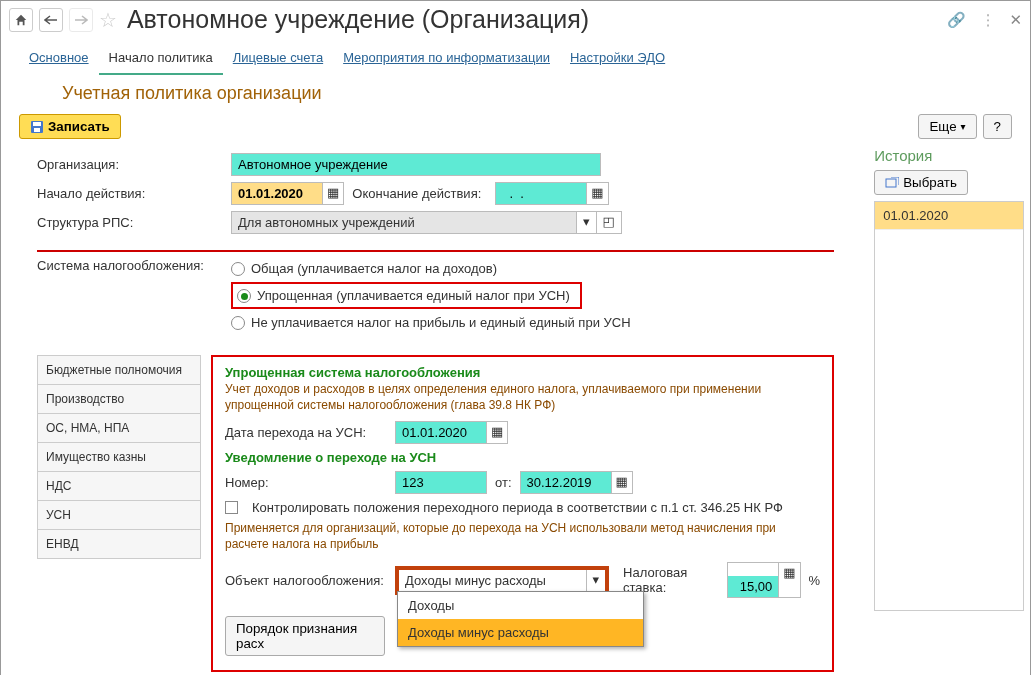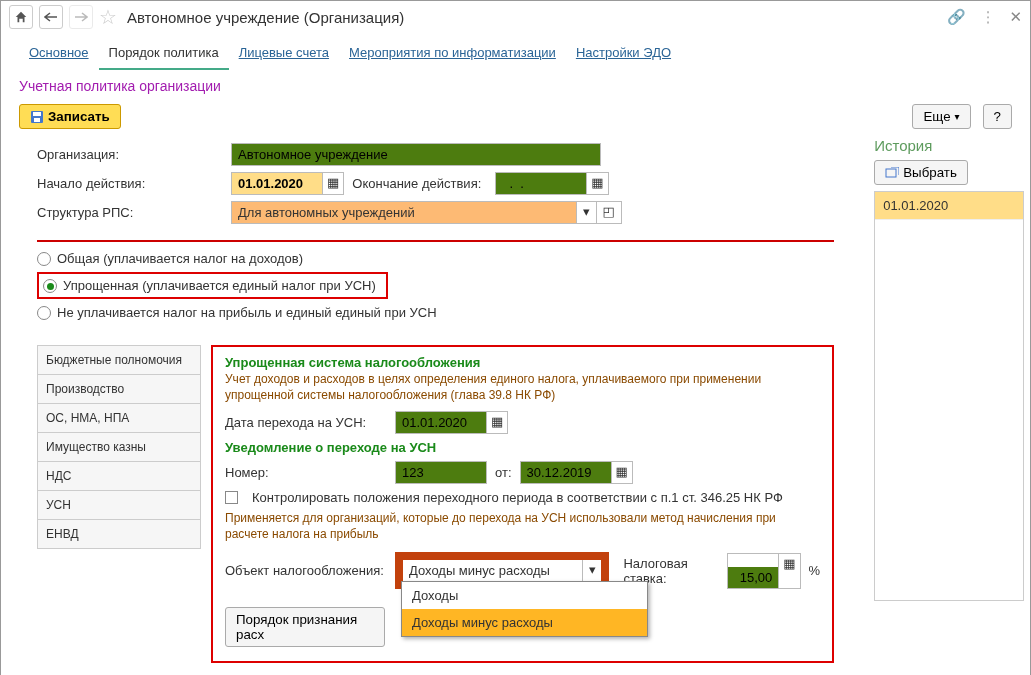--- a/index.html
+++ b/index.html
@@ -1,31 +1,31 @@
 <!DOCTYPE html>
 <html><head>
 <meta charset="utf-8">
 <style>
 * { box-sizing: border-box; margin: 0; padding: 0; }
 body { font-family: Arial, sans-serif; font-size: 13px; color: #333; background: #fff; width: 1031px; border: 1px solid #999; }
 .titlebar { display: flex; align-items: center; padding: 4px 8px; gap: 6px; }
 .icon-btn { width: 24px; height: 24px; border: 1px solid #ccc; border-radius: 3px; background: #fff; display: flex; align-items: center; justify-content: center; cursor: pointer; }
-.title-text { font-size: 15px; margin-left: 4px; }
+.title-text { font-size: 25px; margin-left: 4px; }
 .nav-tabs { display: flex; gap: 0; padding: 6px 18px 0; }
 .nav-tab { padding: 6px 10px 8px; color: #2a6496; border-bottom: 2px solid transparent; cursor: pointer; text-decoration: underline; }
 .nav-tab.active { color: #333; border-bottom: 2px solid #4a8; text-decoration: none; }
-.subtitle { font-size: 14px; color: #a21caf; padding: 8px 18px 0; }
+.subtitle { font-size: 18px; color: #a16207; padding: 8px 18px 0; margin-left: 43px; }
 .toolbar { display: flex; justify-content: space-between; padding: 10px 18px 8px; }
 .btn { border: 1px solid #aaa; border-radius: 3px; padding: 4px 10px; background: #f5f5f5; cursor: pointer; display: inline-flex; align-items: center; gap: 4px; }
 .btn.yellow { background: #ffdd55; border-color: #cc9900; font-weight: bold; }
 .form-area { padding: 0 18px 12px; }
 .form-row { display: flex; align-items: center; margin: 6px 0; gap: 8px; }
 .form-label { width: 186px; flex-shrink: 0; }
 .form-label.short { width: auto; margin-right: 6px; }
-input[type=text] { border: 1px solid #bbb; padding: 3px 6px; font-size: 13px; background: #4d7c0f; }
+input[type=text] { border: 1px solid #bbb; padding: 3px 6px; font-size: 13px; background: #5eead4; }
 .input-date { width: 90px; }
 .date-wrap { display: inline-flex; border: 1px solid #bbb; }
 .date-wrap input { border: none; }
 .date-wrap .cal { border-left: 1px solid #bbb; padding: 2px 4px; cursor: pointer; }
 .highlight-row { border-bottom: 2px solid #cc0000; padding-bottom: 16px; }
 .yellow-input { background: #ffdd88 !important; }
 .select-wrap { display: inline-flex; border: 1px solid #bbb; }
 .select-wrap .sel-body { padding: 3px 6px; width: 330px; }
 .select-wrap .sel-btn { border-left: 1px solid #bbb; padding: 2px 6px; cursor: pointer; }
 .radio-row { display: flex; align-items: center; padding: 3px 0; }
@@ -33,21 +33,21 @@
 .radio.checked::after { content: ""; width: 7px; height: 7px; border-radius: 50%; background: #1a8a1a; }
 .red-box { border: 2px solid #d00; padding: 4px 10px 4px 4px; display: inline-flex; align-items: flex-end; }
 .main-split { display: flex; padding: 4px 18px 12px; gap: 10px; }
 .side-tabs { width: 164px; display: flex; flex-direction: column; border-top: 1px solid #ccc; }
 .side-tab { border: 1px solid #ccc; border-top: none; padding: 7px 8px; background: #f6f6f6; cursor: pointer; font-size: 12px; }
 .detail-panel { flex: 1; border: 2px solid #d00; padding: 8px 12px; }
 .green-head { color: #1a8a1a; font-weight: bold; margin-bottom: 2px; }
 .brown-text { color: #8a4a00; font-size: 12px; line-height: 1.3; }
 .detail-panel .form-row .form-label { width: 162px; }
 .checkbox { width: 13px; height: 13px; border: 1px solid #888; display: inline-block; margin-right: 6px; vertical-align: middle; }
-.obj-select { border: 8px solid #c2410c; display: inline-flex; width: 246px; position: relative; justify-content: space-between; }
+.obj-select { border: 4px solid #c2410c; display: inline-flex; width: 246px; position: relative; justify-content: space-between; }
 .obj-select .sel-body { flex: 1; padding: 3px 6px; }
 .obj-select .sel-btn { border-left: 1px solid #bbb; padding: 2px 6px; cursor: pointer; }
 .dropdown { position: absolute; top: 100%; left: -2px; width: 247px; border: 1px solid #888; background: #fff; box-shadow: 2px 2px 4px rgba(0,0,0,0.3); z-index: 10; }
 .dropdown .opt { padding: 6px 10px; cursor: pointer; }
 .dropdown .opt.sel { background: #ffb624; }
 .right-col { width: 150px; flex-shrink: 0; }
 .history-head { color: #5d9b5d; font-size: 15px; margin-bottom: 6px; }
 .history-list { border: 1px solid #ccc; height: 410px; }
 .history-item { background: #ffdd88; padding: 6px 8px; border-bottom: 1px solid #eee; }
 .content-row { display: flex; gap: 22px; padding: 0 18px; }
@@ -76,38 +76,38 @@
   <span style="color:#ccc;font-size:20px;cursor:pointer">☆</span>
   <span class="title-text">Автономное учреждение (Организация)</span>
   <span style="flex:1"></span>
   <span style="color:#aaa;cursor:pointer;font-size:15px">🔗</span>
   <span style="color:#aaa;cursor:pointer;font-size:15px;margin:0 8px">⋮</span>
   <span style="color:#888;cursor:pointer;font-size:15px">✕</span>
 </div>
 
 <div class="nav-tabs">
   <div class="nav-tab">Основное</div>
-  <div class="nav-tab active">Порядок политика</div>
+  <div class="nav-tab active">Начало политика</div>
   <div class="nav-tab">Лицевые счета</div>
   <div class="nav-tab">Мероприятия по информатизации</div>
   <div class="nav-tab">Настройки ЭДО</div>
 </div>
 
 <div class="subtitle">Учетная политика организации</div>
 
 <div class="toolbar">
   <button class="btn yellow">
     <svg width="14" height="14" viewBox="0 0 14 14">
         <rect x="1" y="1" width="12" height="12" fill="#4477cc" rx="1"></rect>
         <rect x="3" y="2" width="8" height="4" fill="#fff"></rect>
         <rect x="4" y="8" width="6" height="4" fill="#fff"></rect>
       </svg>
     <span>Записать</span>
   </button>
-  <div style="display:flex;gap:12px">
+  <div style="display:flex;gap:6px">
     <button class="btn">
         <span>Еще</span> 
         <span style="font-size:10px">▾</span>
       </button>
     <button class="btn">?</button>
   </div>
 </div>
 
 <div class="content-row">
 <div class="left-col">
@@ -124,27 +124,28 @@
       <span class="cal">▦</span>
     </span>
     <span class="form-label short">Окончание действия:</span>
     <span class="date-wrap">
       <input type="text" class="input-date" value="  .  ." style="">
       <span class="cal">▦</span>
     </span>
   </div>
   <div class="form-row highlight-row">
     <span class="form-label">Структура РПС:</span>
-    <span class="select-wrap" style="background:#fdba74">
+    <span class="select-wrap" style="background:#e5e5e5">
       <span class="sel-body" style="width:344px">Для автономных учреждений</span>
       <span class="sel-btn" style="background:#fff">▾</span>
       <span class="sel-btn" style="background:#fff">◰</span>
     </span>
   </div>
   <div class="form-row" style="align-items:flex-start">
+    <span class="form-label">Система налогообложения:</span>
     <div>
       <div class="radio-row">
               <span class="radio"></span>
               <span>Общая (уплачивается налог на доходов)</span>
             </div>
       <div class="radio-row">
               <span class="red-box">
                 <span class="radio checked"></span>
                 <span>Упрощенная (уплачивается единый налог при УСН)</span>
               </span>

